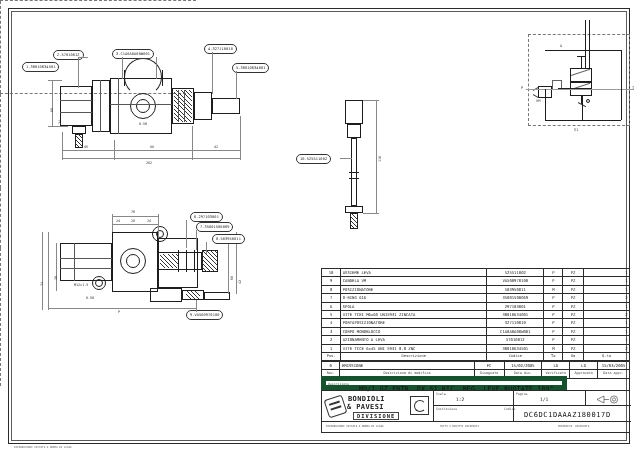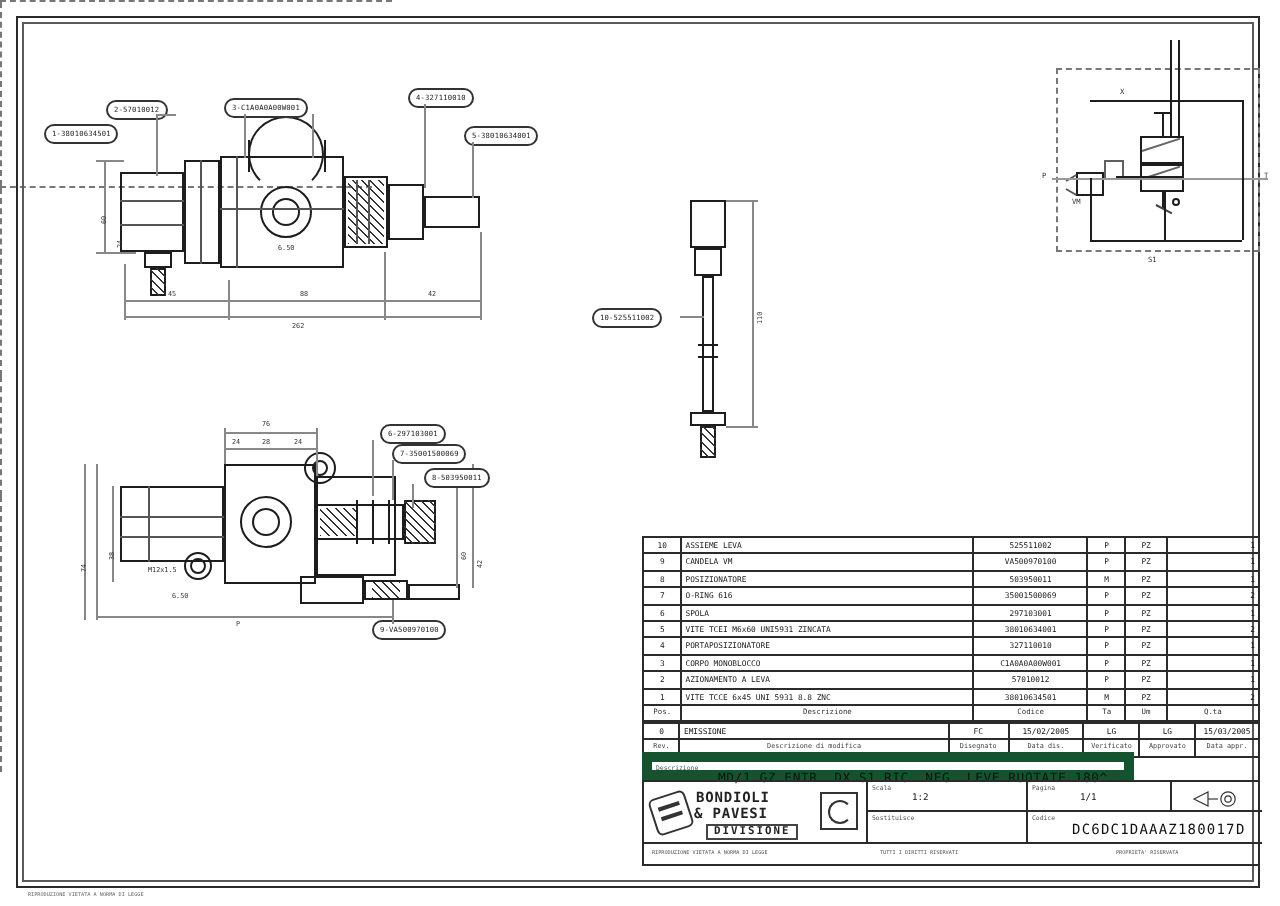--- a/index.html
+++ b/index.html
@@ -91,21 +91,21 @@
   .logo-badge:after{content:"";position:absolute;left:3px;top:3px;width:10px;height:10px;
      border:1px solid #333;border-radius:50%;border-right-color:transparent;}
   .tb-scale{position:absolute;left:112px;top:0;width:80px;height:15px;
      border-right:1px solid #2b2b2b;border-bottom:1px solid #2b2b2b;box-sizing:border-box;}
   .tb-page{position:absolute;left:192px;top:0;width:72px;height:15px;
      border-right:1px solid #2b2b2b;border-bottom:1px solid #2b2b2b;box-sizing:border-box;}
   .tb-proj{position:absolute;left:264px;top:0;width:45px;height:15px;
      border-bottom:1px solid #2b2b2b;box-sizing:border-box;}
   .tb-sost{position:absolute;left:112px;top:15px;width:80px;height:15px;
      border-right:1px solid #2b2b2b;box-sizing:border-box;}
-  .tb-code{position:absolute;left:192px;top:15px;width:117px;height:15px;
+  .tb-code{position:absolute;left:180px;top:15px;width:117px;height:15px;
      box-sizing:border-box;}
   .tb-foot{position:absolute;left:0;top:30px;width:309px;height:12px;
      border-top:1px solid #2b2b2b;box-sizing:border-box;}
   .sm{position:absolute;font-size:3.2px;color:#555;}
   .val{position:absolute;font-size:4.6px;color:#111;}
   .codeval{position:absolute;left:22px;top:5px;font-size:7px;letter-spacing:.6px;color:#111;}
   .footnote{position:absolute;font-size:2.6px;color:#555;white-space:nowrap;}
   .projsym{position:absolute;left:10px;top:3.5px;}
 
   

